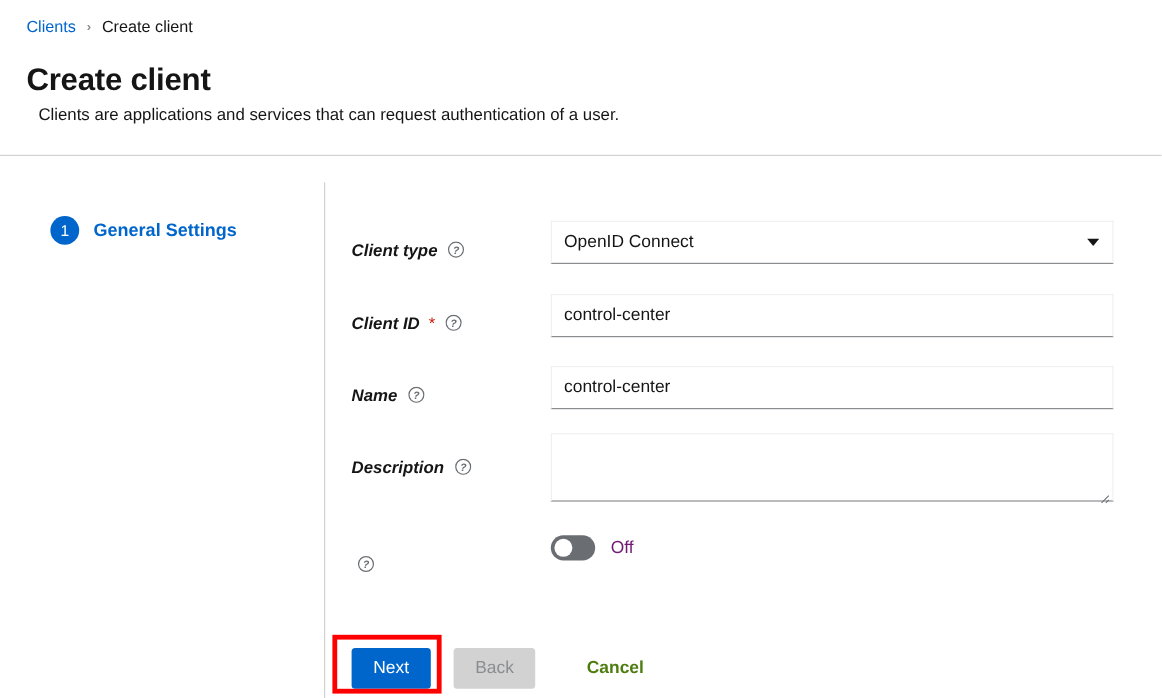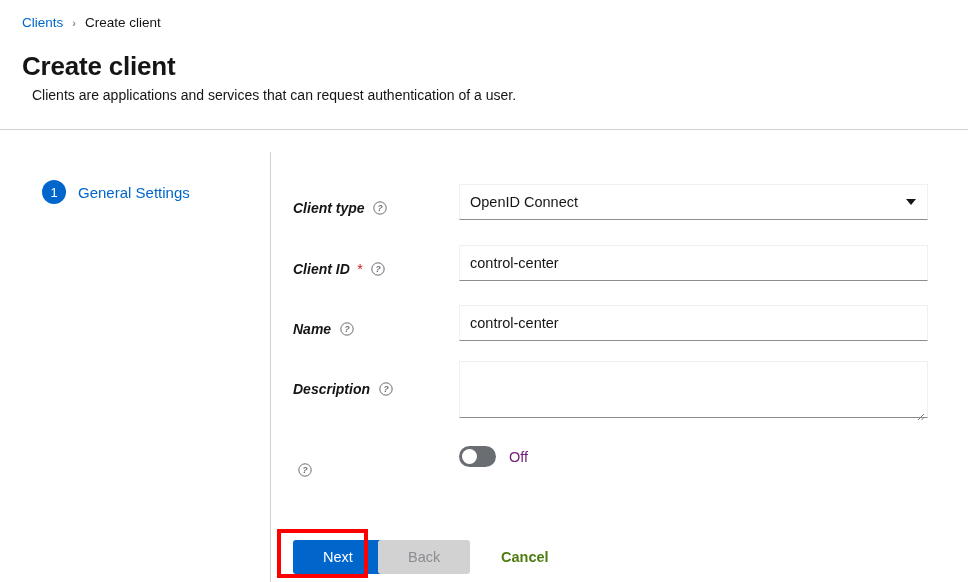--- a/index.html
+++ b/index.html
@@ -95,20 +95,21 @@
     font-size: 13px;
     display: flex;
     align-items: center;
     justify-content: center;
     flex: none;
   }
   .step-label {
     margin-left: 12px;
     font-size: 15px;
     color: #0066cc;
+    font-weight: bold;
   }
   .wizard-divider {
     position: absolute;
     left: 270px;
     top: 152px;
     width: 1px;
     height: 430px;
     background: #d2d2d2;
   }
 
@@ -231,21 +232,21 @@
   .footer {
     position: absolute;
     left: 293px;
     top: 540px;
   }
   .btn {
     font-family: "Liberation Sans", sans-serif;
     font-size: 14.5px;
     border: none;
     border-radius: 3px;
-    padding: 0 30px;
+    padding: 0 18px;
     height: 34px;
     line-height: 34px;
     cursor: pointer;
   }
   .btn-primary {
     background: #0066cc;
     color: #ffffff;
   }
   .btn-disabled {
     background: #d2d2d2;

